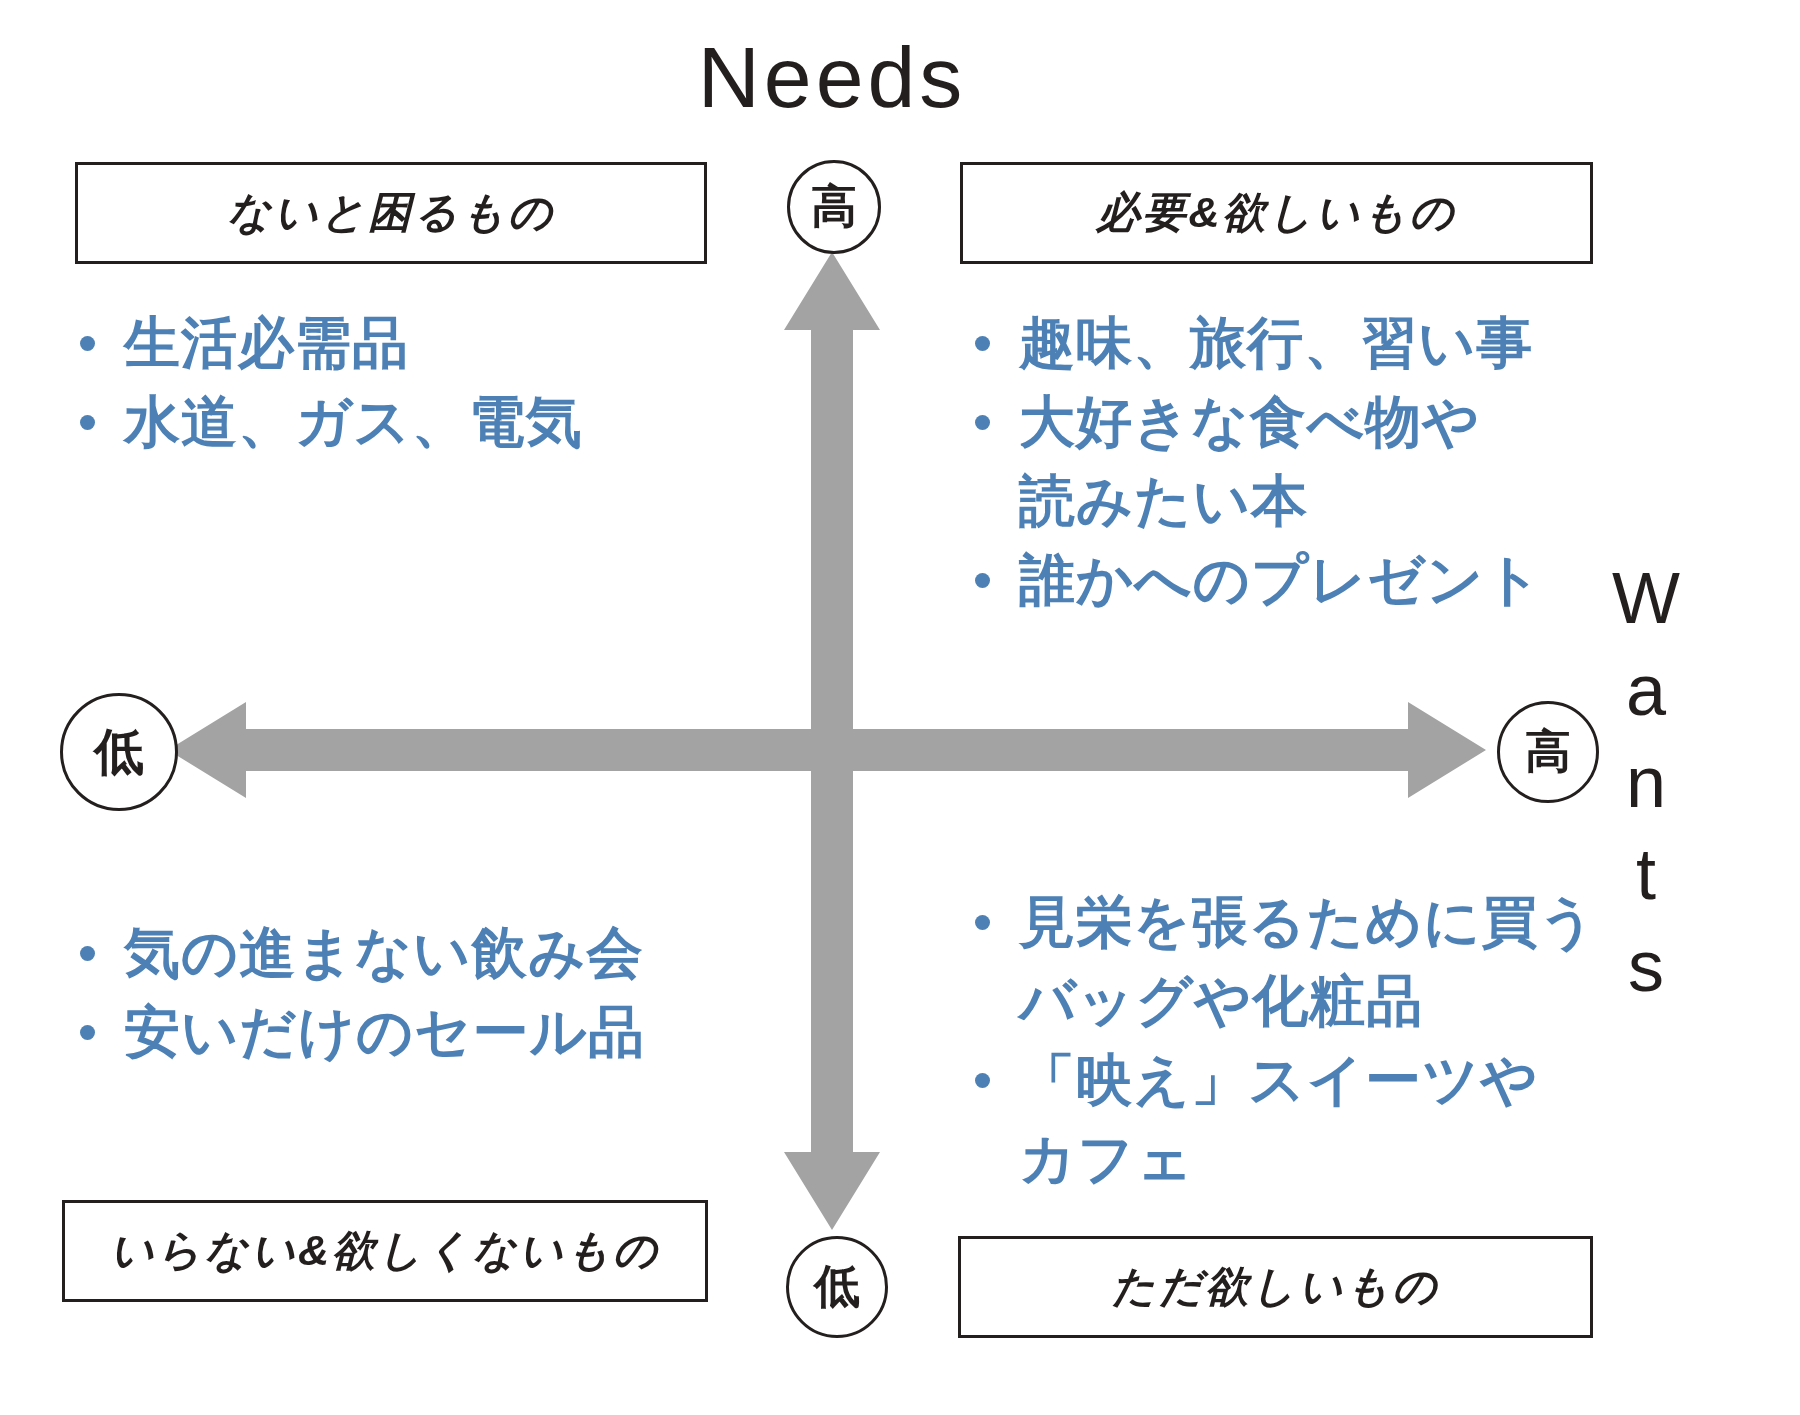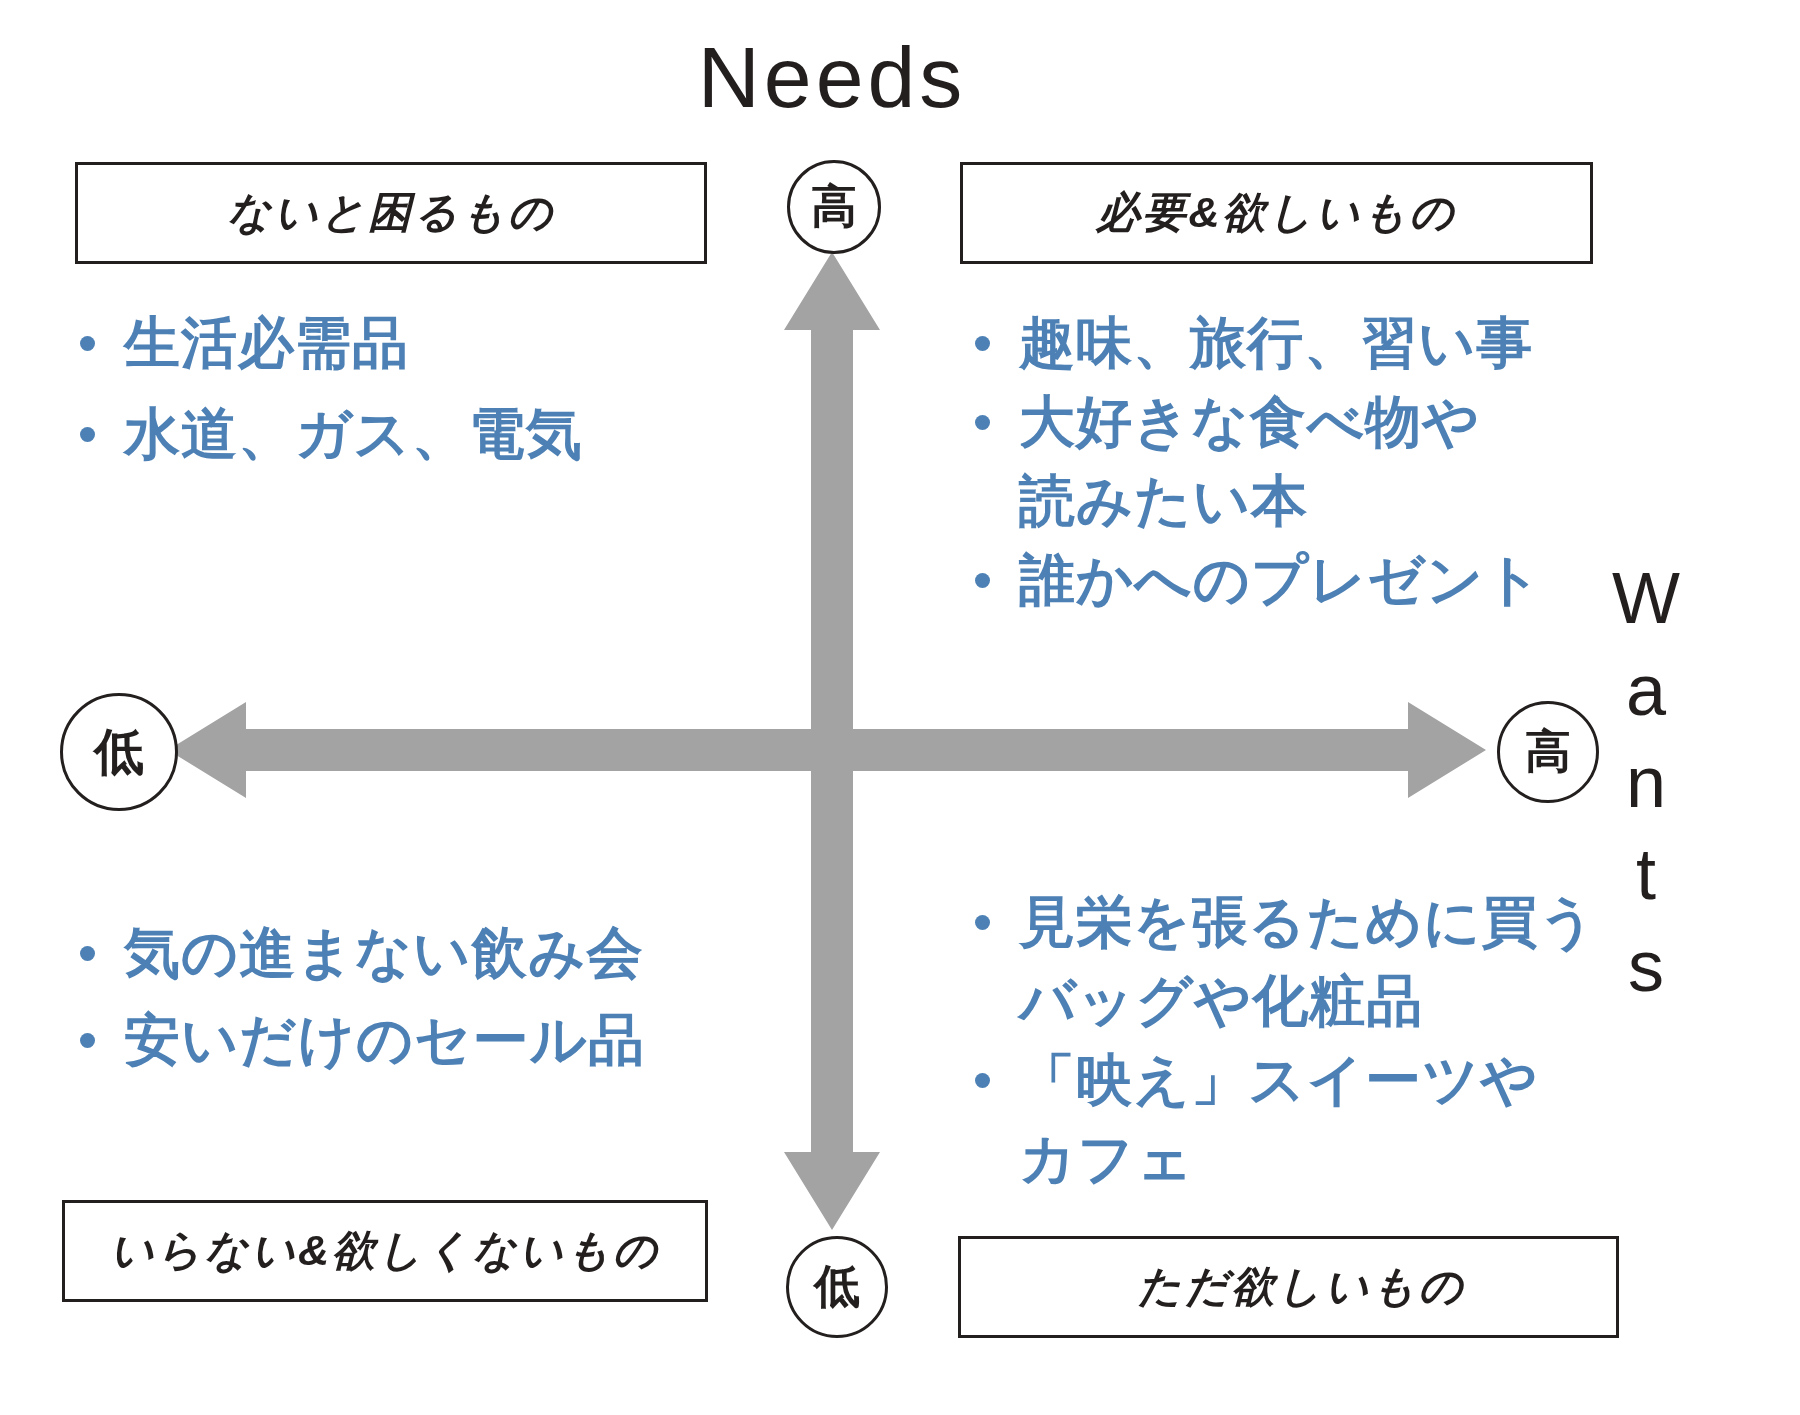--- a/index.html
+++ b/index.html
@@ -23,34 +23,34 @@
   }
   svg.axes{position:absolute;left:0;top:0;}
   .qbox{
     position:absolute;height:96px;background:#fff;border:3px solid var(--ink);
     display:flex;align-items:center;justify-content:center;
     font-size:43px;font-weight:700;letter-spacing:3px;white-space:nowrap;font-style:italic;
   }
   .qbox.tl{left:75px;top:162px;width:626px;}
   .qbox.tr{left:960px;top:162px;width:627px;}
   .qbox.bl{left:62px;top:1200px;width:640px;}
-  .qbox.br{left:958px;top:1236px;width:629px;padding-left:26px;}
+  .qbox.br{left:958px;top:1236px;width:629px;}
   .circle{
     position:absolute;background:#fff;border:3px solid var(--ink);border-radius:50%;
     display:flex;align-items:center;justify-content:center;
     font-size:46px;font-weight:700;
   }
   .circle.top{left:787px;top:160px;width:88px;height:88px;}
   .circle.left{left:60px;top:693px;width:112px;height:112px;font-size:50px;}
   .circle.right{left:1497px;top:701px;width:96px;height:96px;}
   .circle.bottom{left:786px;top:1236px;width:96px;height:96px;}
   .qlist{position:absolute;display:flex;flex-direction:column;}
-  .qlist.tl{left:80px;top:303px;gap:12px;}
+  .qlist.tl{left:80px;top:303px;}
   .qlist.tr{left:975px;top:303px;}
-  .qlist.bl{left:80px;top:913px;gap:8px;}
+  .qlist.bl{left:80px;top:913px;}
   .qlist.br{left:975px;top:882px;}
   .item{display:flex;align-items:flex-start;}
   .item .dot{
     flex:none;width:15px;height:15px;border-radius:50%;background:var(--blue);
     margin-top:33px;margin-right:29px;
   }
   .item .txt{
     color:var(--blue);font-size:56px;line-height:79px;font-weight:600;
     letter-spacing:1px;white-space:nowrap;
   }

